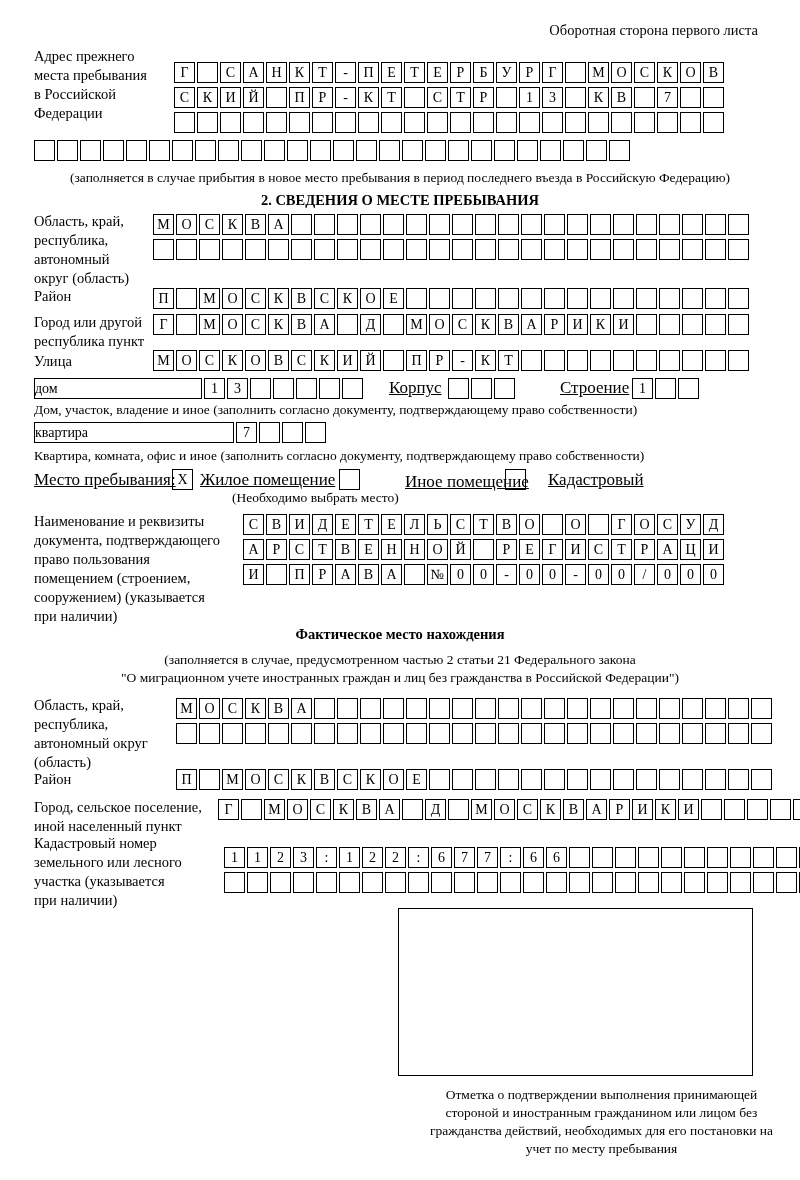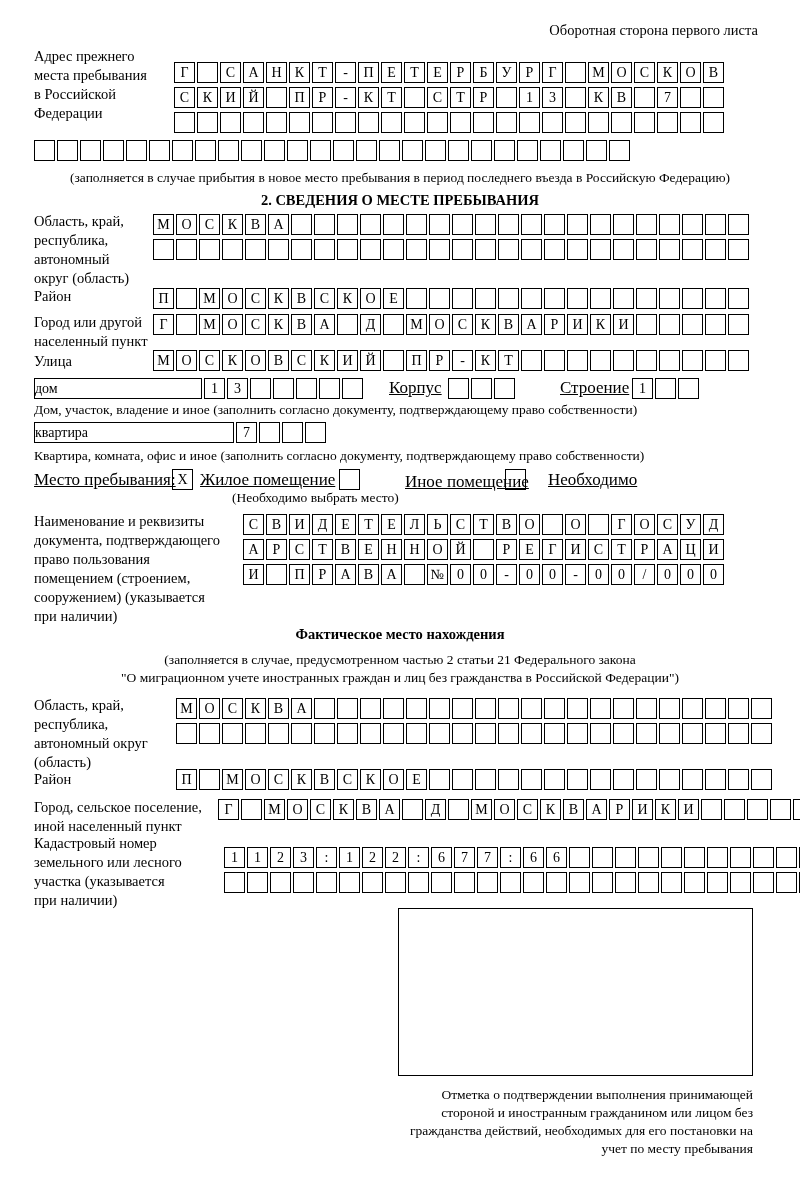--- a/index.html
+++ b/index.html
@@ -84,23 +84,24 @@
     font-size: 14px;
     line-height: 19px;
   }
 
   .bigbox {
     border: 1px solid #000;
     box-sizing: border-box;
   }
 
   .foot-note {
-    text-align: right;
+    text-align: center;
     font-size: 13.5px;
     line-height: 18px;
+    margin-left: 26px;
   }
 </style>
 </head>
 <body>
 
 <div class="page">
 
   <div class="abs hdr-right">Оборотная сторона первого листа</div>
 
   <div class="abs lbl" style="left:34px; top:47px; width:140px;">Адрес прежнего
@@ -304,21 +305,21 @@
       <div class="cell"></div>
       <div class="cell"></div>
       <div class="cell"></div>
       <div class="cell"></div>
       <div class="cell"></div>
       <div class="cell"></div>
       <div class="cell"></div>
     </div>
 
   <div class="abs lbl" style="left:34px; top:313px; width:150px;">Город или другой
-населенный пункт</div>
+республика пункт</div>
   <div class="abs cells" id="s2-city" style="left:153px; top:314px;">
       <div class="cell">Г</div>
       <div class="cell"></div>
       <div class="cell">М</div>
       <div class="cell">О</div>
       <div class="cell">С</div>
       <div class="cell">К</div>
       <div class="cell">В</div>
       <div class="cell">А</div>
       <div class="cell"></div>
@@ -404,21 +405,21 @@
       <div class="cell"></div>
     </div>
   <div class="abs lbl-sm" style="left:34px; top:448px;">Квартира, комната, офис и иное (заполнить согласно документу, подтверждающему право собственности)</div>
 
   <div class="abs inline-lbl" style="left:34px; top:469px;">Место пребывания:</div>
   <div class="abs chk" style="left:172px; top:469px;">X</div>
   <div class="abs inline-lbl" style="left:200px; top:469px;">Жилое помещение</div>
   <div class="abs chk" style="left:339px; top:469px;"></div>
   <div class="abs inline-lbl" style="left:369px; top:471px;margin-left:36px;">Иное помещение</div>
   <div class="abs chk" style="left:505px; top:469px;"></div>
-  <div class="abs inline-lbl" style="left:548px; top:469px;">Необходимо</div>
+  <div class="abs inline-lbl" style="left:548px; top:469px;">Кадастровый</div>
   <div class="abs lbl-sm" style="left:232px; top:490px;">(Необходимо выбрать место)</div>
 
   <div class="abs lbl" style="left:34px; top:512px; width:205px;">Наименование и реквизиты
 документа, подтверждающего
 право пользования
 помещением (строением,
 сооружением) (указывается
 при наличии)</div>
   <div class="abs cells" id="s2-doc-0" style="left:243px; top:514px;">
       <div class="cell">С</div>

